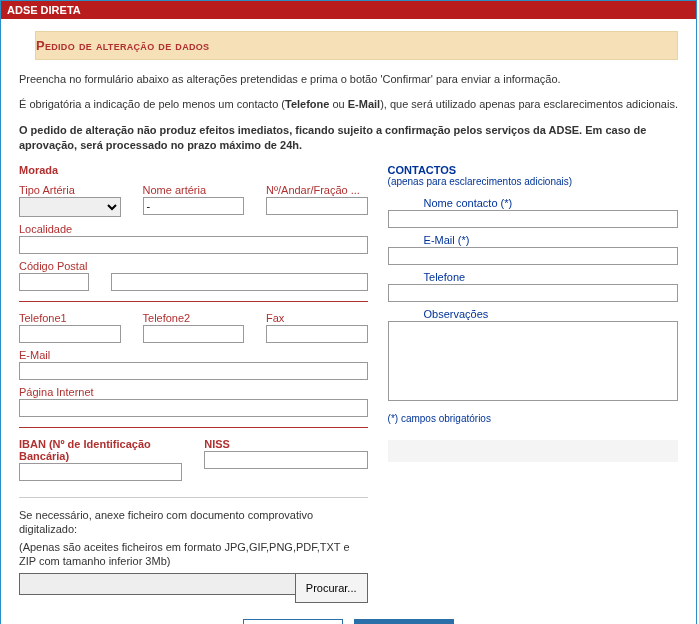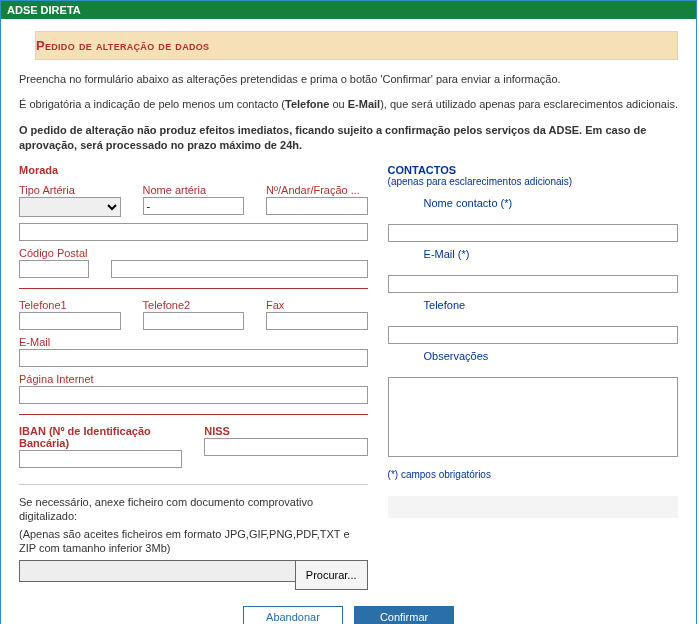--- a/index.html
+++ b/index.html
@@ -1,18 +1,18 @@
 <!DOCTYPE html>
 <html><head>
 <meta charset="utf-8">
 <style>
   * { box-sizing: border-box; margin: 0; padding: 0; }
   body { font-family: Verdana, Arial, sans-serif; font-size: 11px; background: #fff; color: #333; }
   .window { border: 1px solid #2a8fc4; width: 697px; margin: 0; background: #fff; }
-  .titlebar { background: #15803d; color: #fff; font-weight: bold; padding: 3px 6px; font-size: 11px; }
+  .titlebar { background: #b91c1c; color: #fff; font-weight: bold; padding: 3px 6px; font-size: 11px; }
   .inner { padding: 12px 18px 18px 18px; background: #fff; }
   .section-header { background: #f5e0b8; color: #b03030; font-weight: bold; font-variant: small-caps; padding: 6px 0; border: 1px solid #e8d4a0; margin-bottom: 12px; font-size: 13px; letter-spacing: 0.3px; margin-left: 16px; }
   .intro p { margin-bottom: 10px; line-height: 1.4; }
   .intro b { font-weight: bold; }
   .columns { display: flex; gap: 20px; margin-top: 10px; }
   .left { flex: 1.2; }
   .right { flex: 1; }
   .group-title { color: #b03030; font-weight: bold; margin-bottom: 8px; }
   .label { color: #b03030; font-size: 11px; display: block; margin-bottom: 1px; }
   .field { margin-bottom: 6px; }
@@ -20,21 +20,21 @@
   .row .field { flex: 1; }
   input[type=text], select, textarea {
     width: 100%; border: 1px solid #999; padding: 2px 3px; font-size: 11px; font-family: inherit;
   }
   select { height: 20px; }
   textarea { resize: none; height: 80px; }
   hr.sep { border: none; border-top: 1px solid #b03030; margin: 10px 0; }
   hr.sep-gray { border: none; border-top: 1px solid #ccc; margin: 10px 0; }
   .contacts-title { color: #003399; font-weight: bold; }
   .contacts-sub { color: #003399; font-size: 10px; margin-bottom: 10px; }
-  .clabel { color: #003399; font-size: 11px; display: block; margin-bottom: 15px; padding-left: 36px; }
+  .clabel { color: #003399; font-size: 11px; display: block; margin-bottom: 1px; padding-left: 36px; }
   .note { color: #003399; font-size: 10px; margin-top: 10px; }
   .upload-desc { font-size: 11px; line-height: 1.3; margin-bottom: 4px; }
   .file-wrap { display: flex; align-items: stretch; }
   .file-text { flex: 1; border: 1px solid #666; background: #eee; height: 22px; }
   .file-btn { border: 1px solid #666; background: #f4f4f4; padding: 2px 10px; font-size: 11px; cursor: pointer; margin-left: -1px; height: 30px; }
   .actions { text-align: center; margin-top: 16px; }
   .btn { display: inline-block; min-width: 100px; padding: 4px 18px; font-size: 11px; border: 1px solid #2a6fa8; cursor: pointer; margin: 0 4px; }
   .btn-secondary { background: #fff; color: #2a6fa8; }
   .btn-primary { background: #2a6fa8; color: #fff; }
   .placeholder-box { background: #f4f4f4; height: 22px; margin-top: 16px; }
@@ -77,20 +77,21 @@
             <span class="label">Nome artéria</span>
             <input type="text" value="-" style="">
           </div>
           <div class="field w-num">
             <span class="label">Nº/Andar/Fração ...</span>
             <input type="text" style="">
           </div>
         </div>
 
         <div class="field">
+          <span class="label">Localidade</span>
           <input type="text" style="">
         </div>
 
         <div class="field">
           <span class="label">Código Postal</span>
           <div class="row">
             <div class="cp1"><input type="text" style=""></div>
             <div class="cp2"><input type="text" style=""></div>
           </div>
         </div>

